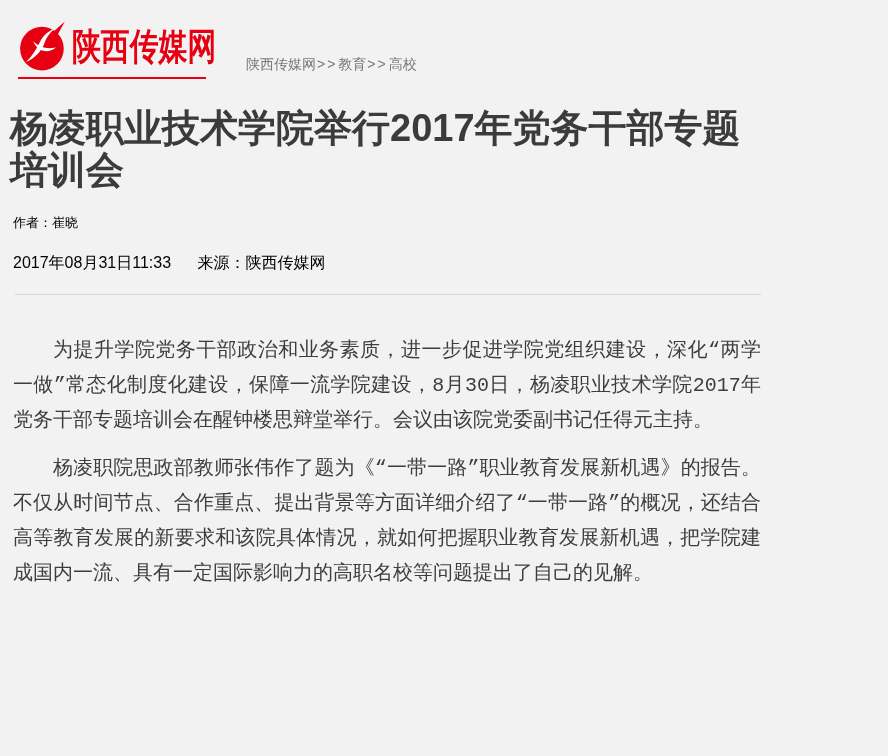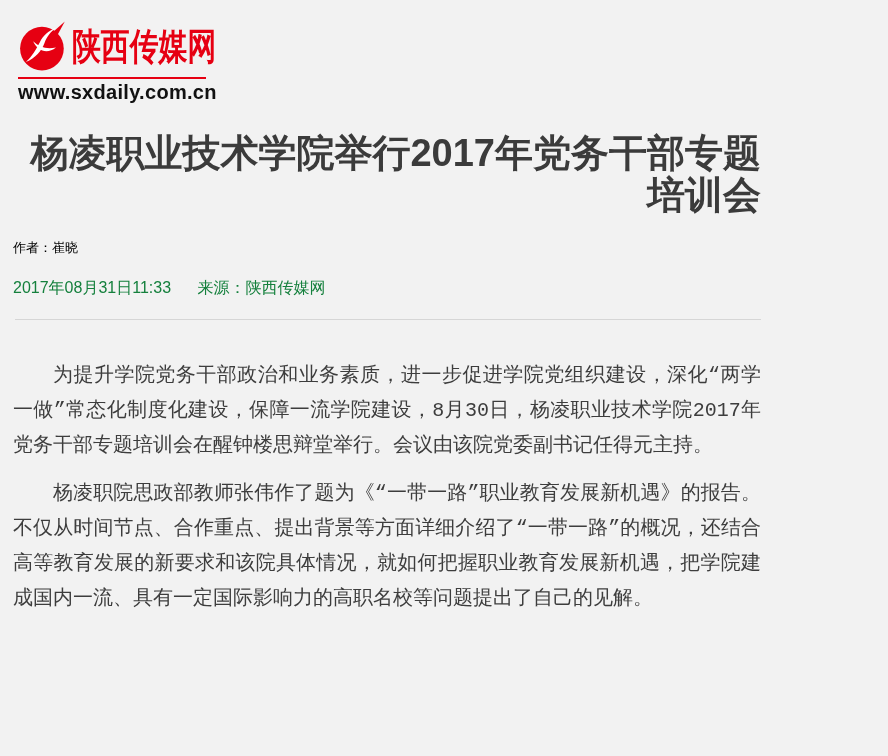--- a/index.html
+++ b/index.html
@@ -74,31 +74,30 @@
 
   
   .main { padding: 0 15px 0 13px; }
   .article-title {
     margin: 28px 0 0 -3px;
     font-size: 38px;
     line-height: 42px;
     font-weight: bold;
     color: #3b3b3b;
     letter-spacing: 0;
-    text-align: right;
   }
   .article-author {
     margin-top: 23px;
     font-size: 13px;
     color: #000000;
   }
   .article-meta {
     margin-top: 21px;
     font-size: 16px;
-    color: #15803d;
+    color: #000000;
   }
   .article-meta .source { margin-left: 22px; }
   .divider {
     border: none;
     border-top: 1px solid #d6d6d6;
     margin: 20px 0 0 2px;
   }
 
   
   .article-body {
@@ -124,23 +123,25 @@
       <div class="logo-top">
         <svg class="logo-icon" viewBox="0 0 100 100" aria-hidden="true">
           <path d="M62 28 L90 3 L72 36 Z" fill="#e60012"></path>
           <circle cx="46" cy="55" r="42" fill="#e60012"></circle>
           <path d="M15 81 C 34 72 45 60 51 44 C 55 33 62 23 74 15 C 59 20 48 30 42 43 C 34 58 28 69 15 81 Z" fill="#ffffff"></path>
           <path d="M29 41 C 41 53 56 57 73 53 C 57 66 38 61 29 41 Z" fill="#ffffff"></path>
         </svg>
         <span class="logo-text">陕西传媒网</span>
       </div>
       <div class="logo-underline"></div>
-      <div class="logo-url">www.sxdaily.com.cn</div>
     </div>
 
+    <nav class="breadcrumb">
+      <span class="crumb">陕西传媒网</span><span class="sep">&gt;&gt;</span><span class="crumb">教育</span><span class="sep">&gt;&gt;</span><span class="crumb">高校</span>
+    </nav>
   </header>
 
   <main class="main">
     <h1 class="article-title">杨凌职业技术学院举行2017年党务干部专题培训会</h1>
 
     <div class="article-author">
       <span>作者：</span><span>崔晓</span>
     </div>
 
     <div class="article-meta">

